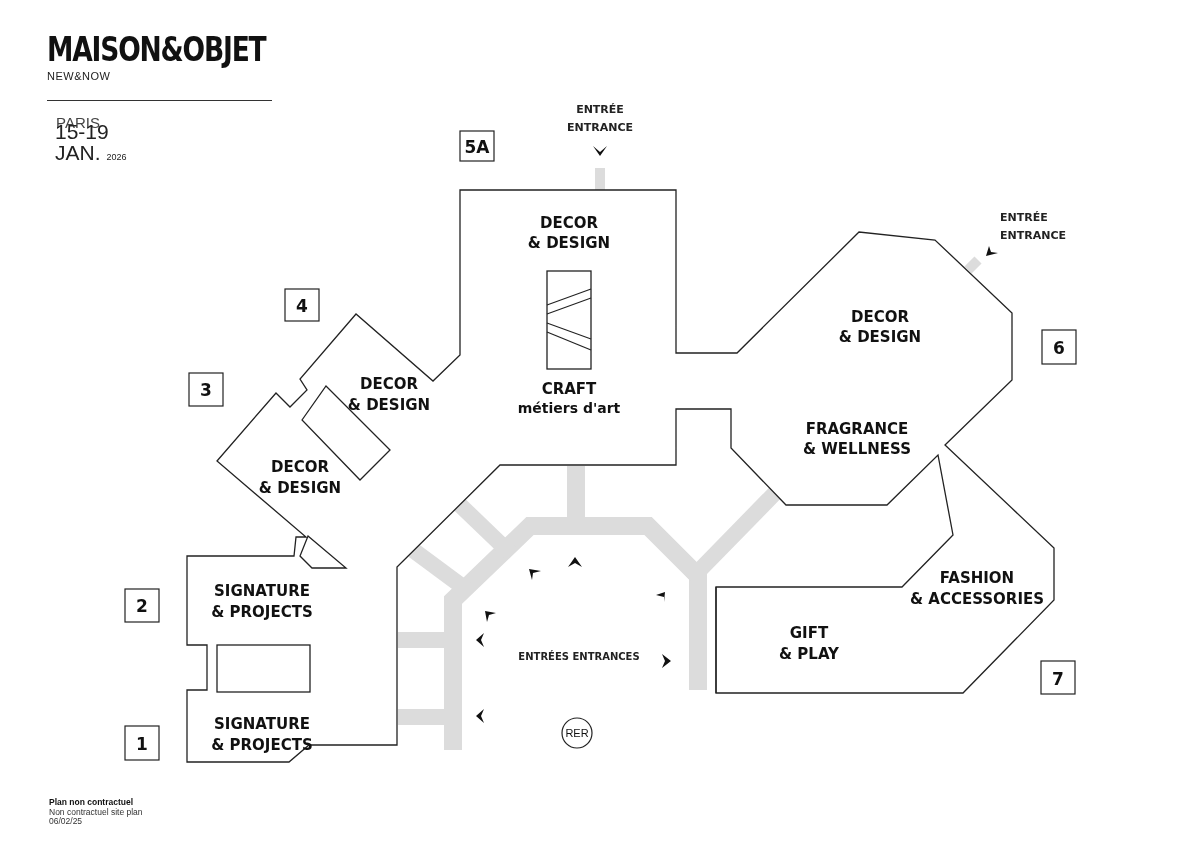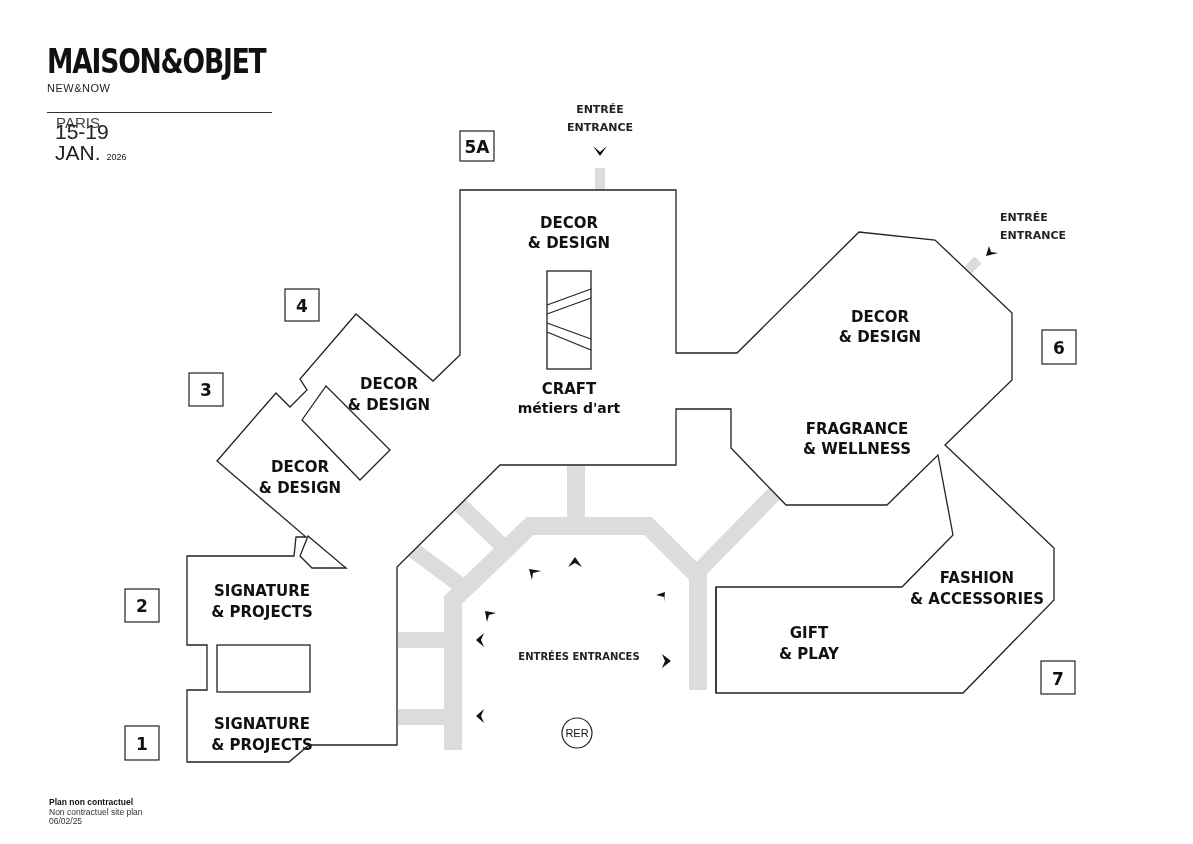--- a/index.html
+++ b/index.html
@@ -1,18 +1,18 @@
 <!DOCTYPE html>
 <html><head>
 <meta charset="utf-8">
 <style>
   html, body { margin: 0; padding: 0; background: #ffffff; }
   body { width: 1193px; height: 844px; position: relative; overflow: hidden;
          font-family: "Liberation Sans", sans-serif; color: #111; }
-  .logo { position: absolute; left: 47px; top: 42px; width: 225px; }
+  .logo { position: absolute; left: 47px; top: 30px; width: 225px; }
   .logo-main { font-family: "DejaVu Sans", sans-serif; font-weight: bold; font-size: 34px;
                letter-spacing: -1.5px; transform: scaleX(0.78); transform-origin: left top;
                white-space: nowrap; line-height: 38px; color: #111; width: 290px; }
   .logo-sub { position: absolute; left: 0; width: 225px; top: 40px; text-align: left;
               font-size: 11px; letter-spacing: 0.5px; color: #222; }
   .logo-rule { position: absolute; left: 0; top: 70px; width: 225px; height: 1px; background: #333; }
   .city { position: absolute; left: 56px; top: 114px; font-size: 15px; color: #444; }
   .dates { position: absolute; left: 55px; top: 122px; font-size: 21px; line-height: 20px; color: #222; }
   .month { position: absolute; left: 55px; top: 143px; font-size: 21px; line-height: 20px; color: #222; }
   .year { font-size: 9px; margin-left: 6px; }

